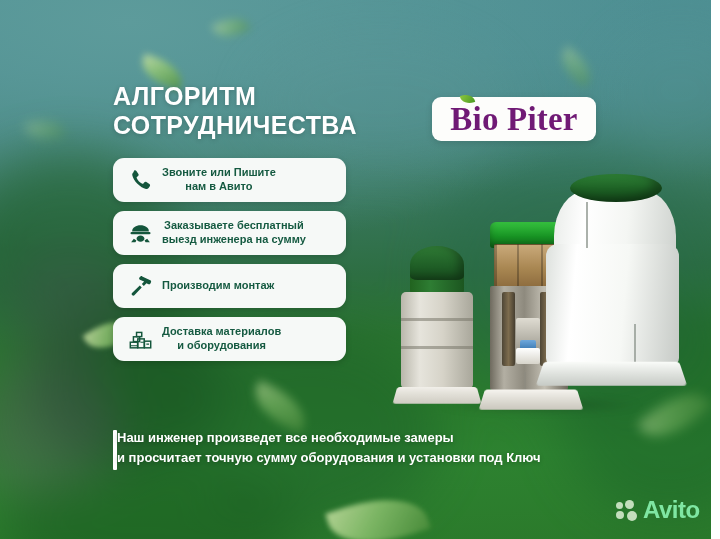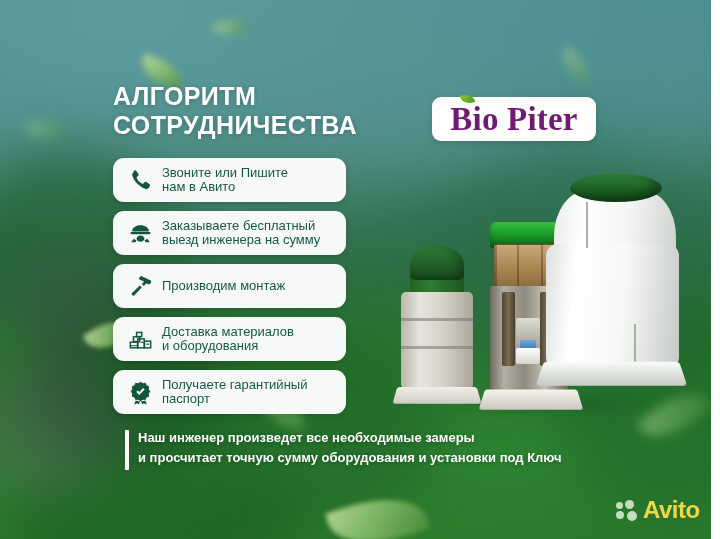--- a/index.html
+++ b/index.html
@@ -113,25 +113,26 @@
     padding:5px 10px 5px 9px;
     box-shadow:0 2px 6px rgba(0,0,0,.16);
   }
   .step-icon{
     flex:0 0 36px; width:36px; height:32px;
     display:flex; align-items:center; justify-content:center;
     color:#14563c;
   }
   .step-icon svg{ display:block; }
   .step-label{
-    font-size:13px; font-weight:normal;
+    font-size:11px; font-weight:bold;
     line-height:13.6px;
     color:#155a41;
     white-space:pre-line;
     padding-left:4px;
+    text-align:center;
   }
 
   
   .product-scene{
     position:absolute; left:392px; top:168px;
     width:300px; height:252px;
   }
   .unit{ position:absolute; }
 
   
@@ -246,22 +247,22 @@
     border-radius:4px; transform:perspective(90px) rotateX(23deg);
   }
   .shadow{
     position:absolute; left:10px; top:228px; width:276px; height:18px;
     background:radial-gradient(closest-side, rgba(0,0,0,.30), rgba(0,0,0,0) 75%);
     filter:blur(4px);
   }
 
   
   .bottom-note{
-    position:absolute; left:125px; top:428px;
-    display:flex; align-items:flex-start; gap:9px;
+    position:absolute; left:113px; top:428px;
+    display:flex; align-items:flex-start; 
   }
   .note-bar{ width:4px; height:40px; background:#ffffff; border-radius:1px; flex:0 0 4px; margin-top:2px; }
   .note-text{
     color:#ffffff; font-size:13px; font-weight:bold;
     line-height:20px; white-space:pre-line;
     text-shadow:0 1px 4px rgba(0,0,0,.25);
   }
 
   
   .avito{
@@ -269,21 +270,21 @@
     display:flex; align-items:center; gap:5px;
     opacity:.93;
   }
   .avito-dots{ position:relative; width:22px; height:20px; flex:0 0 22px; }
   .avito-dots i{ position:absolute; border-radius:50%; background:#cfe6c8; display:block; }
   .avito-dots i:nth-child(1){ left:0px;  top:2px;  width:7px;  height:7px; }
   .avito-dots i:nth-child(2){ left:9px;  top:0px;  width:9px;  height:9px; }
   .avito-dots i:nth-child(3){ left:0px;  top:11px; width:8px;  height:8px; }
   .avito-dots i:nth-child(4){ left:11px; top:11px; width:10px; height:10px; }
   .avito-word{
-    color:#fde047; font-size:24px; font-weight:bold; letter-spacing:-.5px;
+    color:#86efac; font-size:24px; font-weight:bold; letter-spacing:-.5px;
   }
 </style>
 </head>
 <body>
 
 <div class="stage">
 
   <div class="bg-base"></div>
   <div class="bg-blobs">
     <span class="blob b1"></span>
@@ -357,31 +358,20 @@
           <rect x="15.8" y="13.6" width="6" height="6.4"></rect>
           <rect x="5.2" y="9.4" width="6" height="4.6"></rect>
           <rect x="8.2" y="5.2" width="5" height="4"></rect>
           <path d="M2.6 18h6.2M12 14.6h3.2M17.6 16.4h2.6" stroke-width="1.1"></path>
         </svg>
       </span>
       <span class="step-label">Доставка материалов
 и оборудования</span>
     </div>
 
-    <div class="step-card">
-      <span class="step-icon">
-        <svg width="25" height="25" viewBox="0 0 24 24" fill="currentColor">
-          <path d="M12 1.6l2.2 1.5 2.6-.4 1.1 2.4 2.4 1.1-.4 2.6 1.5 2.2-1.5 2.2.4 2.6-2.4 1.1-1.1 2.4-2.6-.4L12 20.4l-2.2-1.5-2.6.4-1.1-2.4-2.4-1.1.4-2.6L2.6 11l1.5-2.2-.4-2.6 2.4-1.1 1.1-2.4 2.6.4L12 1.6z"></path>
-          <path d="M7.4 19.6l-1.6 3.8 3-1.2 1.6 1.4 1-3.4-1.8.3-2.2-.9zm9.2 0l-2.2.9-1.8-.3 1 3.4 1.6-1.4 3 1.2-1.6-3.8z"></path>
-          <path d="M10.8 14.3L8 11.5l1.4-1.4 1.4 1.4 3.8-3.8 1.4 1.4-5.2 5.2z" fill="#f6f9f7"></path>
-        </svg>
-      </span>
-      <span class="step-label">Получаете гарантийный
-паспорт</span>
-    </div>
 
   </div>
 
   <div class="product-scene">
     <div class="shadow"></div>
 
     <div class="unit u-small">
       <div class="neck"></div>
       <div class="lid"></div>
       <div class="body"></div>

